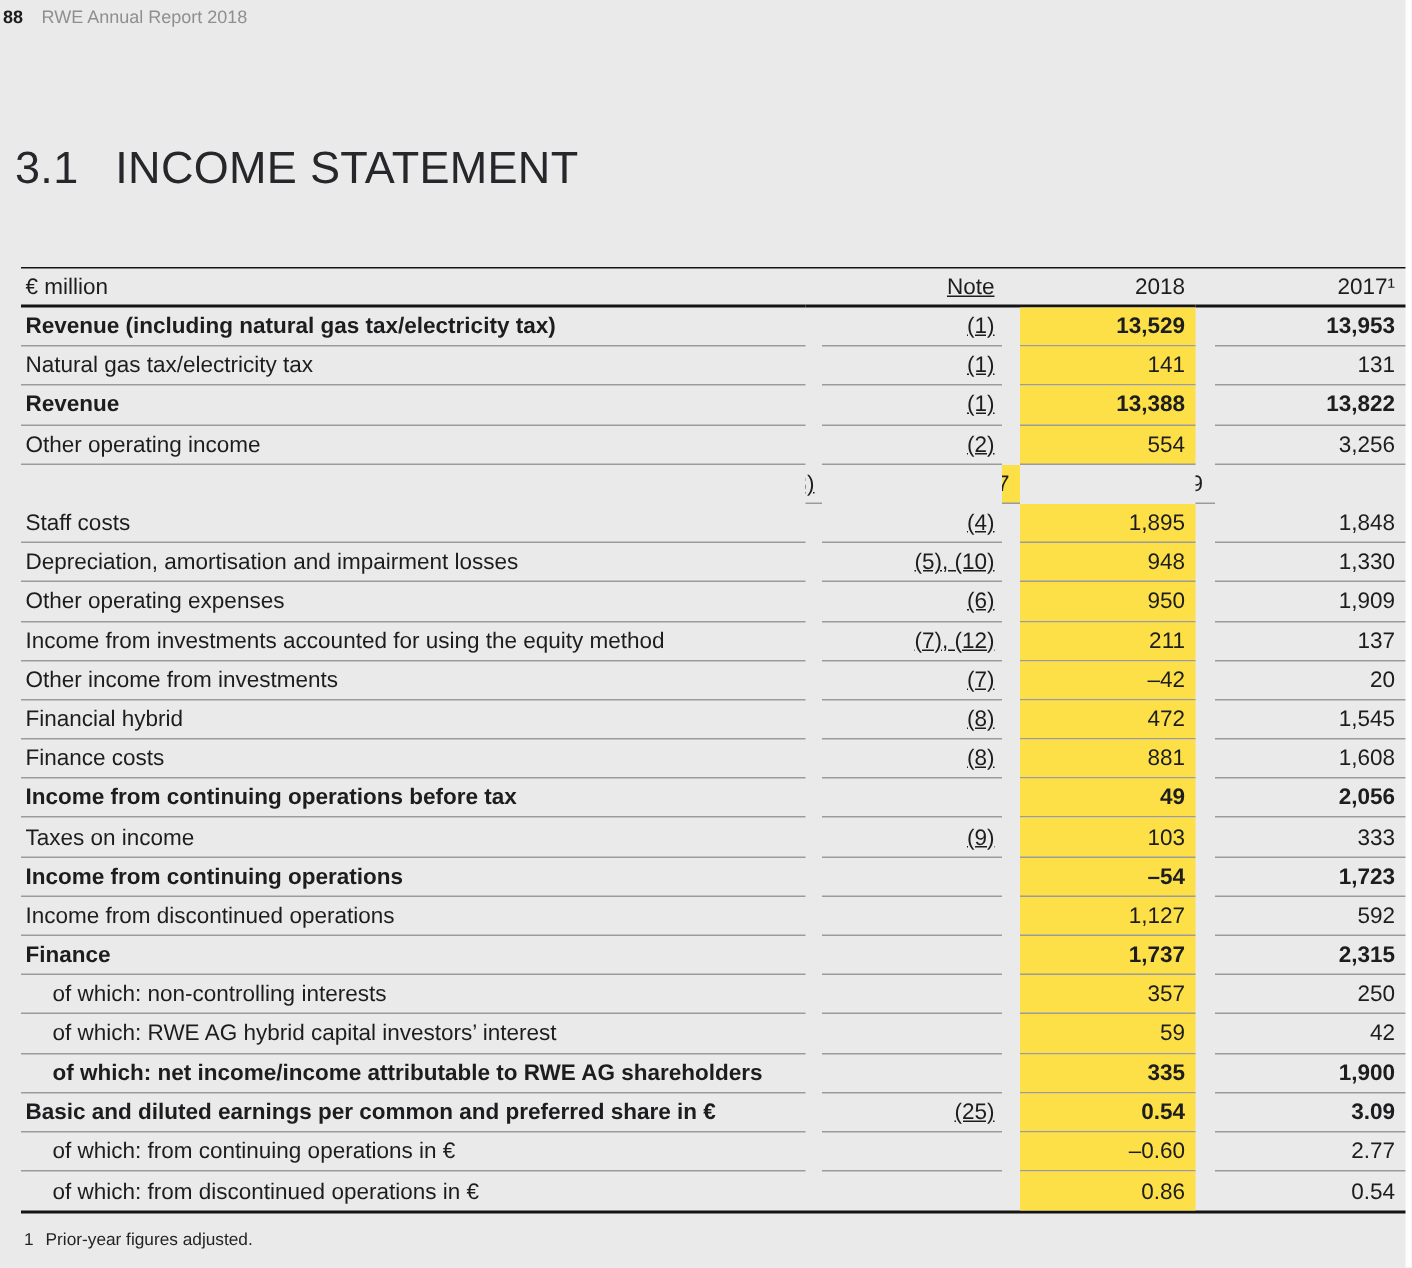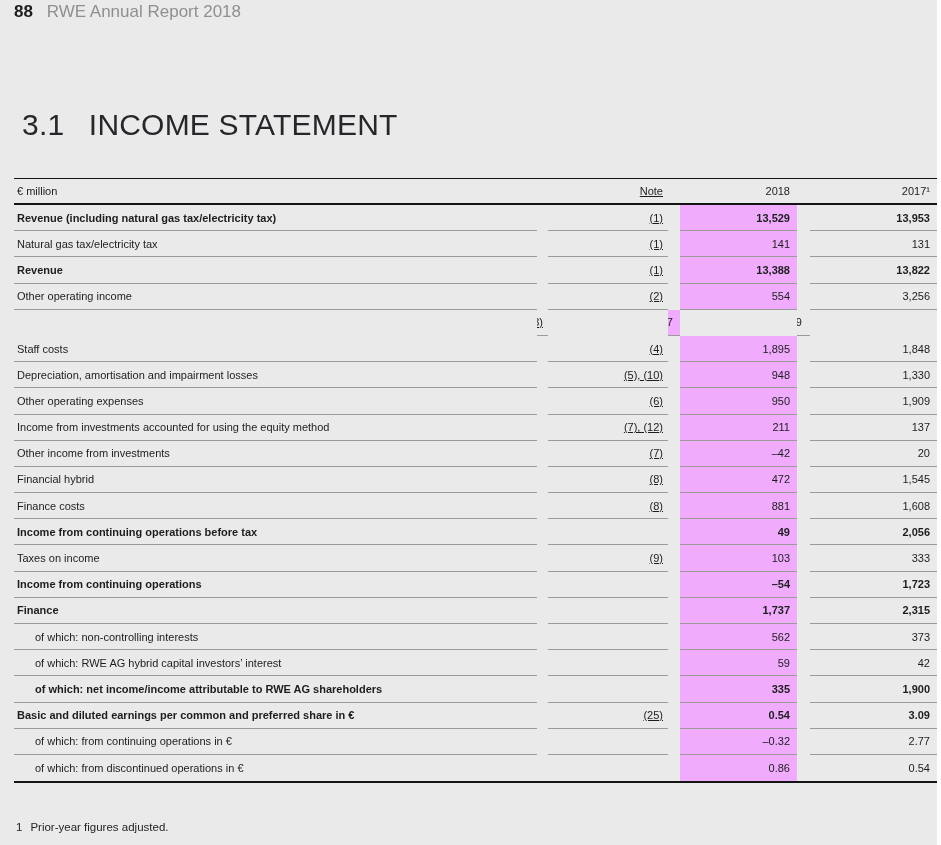--- a/index.html
+++ b/index.html
@@ -13,40 +13,40 @@
     font-family: "Liberation Sans", sans-serif;
     color: #1d1d1f;
     position: relative;
     overflow: hidden;
   }
 
   
   .page-header {
     position: absolute;
     top: 4px;
-    left: 14px;
-    font-size: 17px;
+    left: 2px;
+    font-size: 12px;
     line-height: 15px;
     white-space: nowrap;
   }
   .page-number {
     font-weight: bold;
     color: #1d1d1f;
   }
   .report-title {
     color: #8f8f8f;
     margin-left: 9px;
   }
 
   
   .section-title {
     position: absolute;
     top: 96px;
     left: 10px;
-    margin: 12px;
+    margin: 0;
     font-size: 30px;
     font-weight: 400;
     color: #26272b;
     letter-spacing: 0.2px;
     white-space: nowrap;
   }
   .section-number { margin-right: 16px; }
 
   
   .fin-table {
@@ -54,36 +54,36 @@
     top: 178px;
     left: 14px;
     width: 924px;
     border-top: 1.5px solid #141414;
     border-bottom: 2px solid #141414;
   }
   .row {
     display: grid;
     grid-template-columns: 523px 11px 120px 12px 117px 13px 128px;
     height: 26.2px;
-    font-size: 11px;
+    font-size: 15px;
   }
   .header-row { height: 26px; }
   .cell {
     height: 100%;
     box-sizing: border-box;
     display: flex;
     align-items: center;
     border-bottom: 1px solid #9b9b9b;
     overflow: hidden;
     white-space: nowrap;
   }
   .gap { border-bottom: none; }
   .c-label { padding-left: 3px; }
   .c-note  { justify-content: flex-end; padding-right: 5px; text-decoration: underline; }
-  .c-2018  { justify-content: flex-end; padding-right: 7px; background: #f0abfc; }
+  .c-2018  { justify-content: flex-end; padding-right: 7px; background: #fde047; }
   .c-2017  { justify-content: flex-end; padding-right: 8px; }
 
   .header-row .cell { border-bottom: 2px solid #141414; }
   .header-row .c-2018 { background: transparent; }
 
   .fin-table > .row:last-of-type .cell { border-bottom: none; }
 
   .row.bold .c-label,
   .row.bold .c-2018,
   .row.bold .c-2017 { font-weight: bold; }
@@ -276,39 +276,48 @@
     <div class="row bold">
       <div class="cell c-label">Income from continuing operations</div>
       <div class="cell gap"></div>
       <div class="cell c-note"></div>
       <div class="cell gap"></div>
       <div class="cell c-2018">–54</div>
       <div class="cell gap"></div>
       <div class="cell c-2017">1,723</div>
     </div>
 
+    <div class="row">
+      <div class="cell c-label">Income from discontinued operations</div>
+      <div class="cell gap"></div>
+      <div class="cell c-note"></div>
+      <div class="cell gap"></div>
+      <div class="cell c-2018">1,127</div>
+      <div class="cell gap"></div>
+      <div class="cell c-2017">592</div>
+    </div>
 
     <div class="row bold">
       <div class="cell c-label">Finance</div>
       <div class="cell gap"></div>
       <div class="cell c-note"></div>
       <div class="cell gap"></div>
       <div class="cell c-2018">1,737</div>
       <div class="cell gap"></div>
       <div class="cell c-2017">2,315</div>
     </div>
 
     <div class="row indent">
       <div class="cell c-label">of which: non-controlling interests</div>
       <div class="cell gap"></div>
       <div class="cell c-note"></div>
       <div class="cell gap"></div>
-      <div class="cell c-2018">562</div>
-      <div class="cell gap"></div>
-      <div class="cell c-2017">373</div>
+      <div class="cell c-2018">357</div>
+      <div class="cell gap"></div>
+      <div class="cell c-2017">250</div>
     </div>
 
     <div class="row indent">
       <div class="cell c-label">of which: RWE AG hybrid capital investors’ interest</div>
       <div class="cell gap"></div>
       <div class="cell c-note"></div>
       <div class="cell gap"></div>
       <div class="cell c-2018">59</div>
       <div class="cell gap"></div>
       <div class="cell c-2017">42</div>
@@ -332,21 +341,21 @@
       <div class="cell c-2018">0.54</div>
       <div class="cell gap"></div>
       <div class="cell c-2017">3.09</div>
     </div>
 
     <div class="row indent">
       <div class="cell c-label">of which: from continuing operations in €</div>
       <div class="cell gap"></div>
       <div class="cell c-note"></div>
       <div class="cell gap"></div>
-      <div class="cell c-2018">–0.32</div>
+      <div class="cell c-2018">–0.60</div>
       <div class="cell gap"></div>
       <div class="cell c-2017">2.77</div>
     </div>
 
     <div class="row indent">
       <div class="cell c-label">of which: from discontinued operations in €</div>
       <div class="cell gap"></div>
       <div class="cell c-note"></div>
       <div class="cell gap"></div>
       <div class="cell c-2018">0.86</div>

